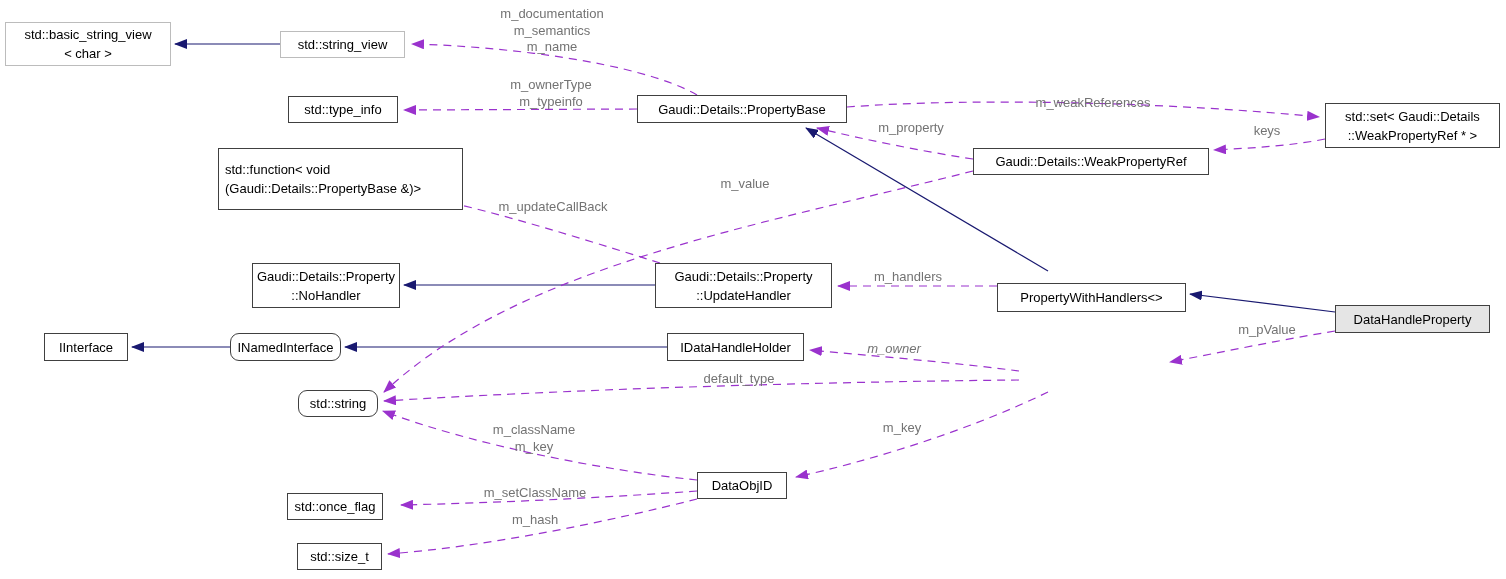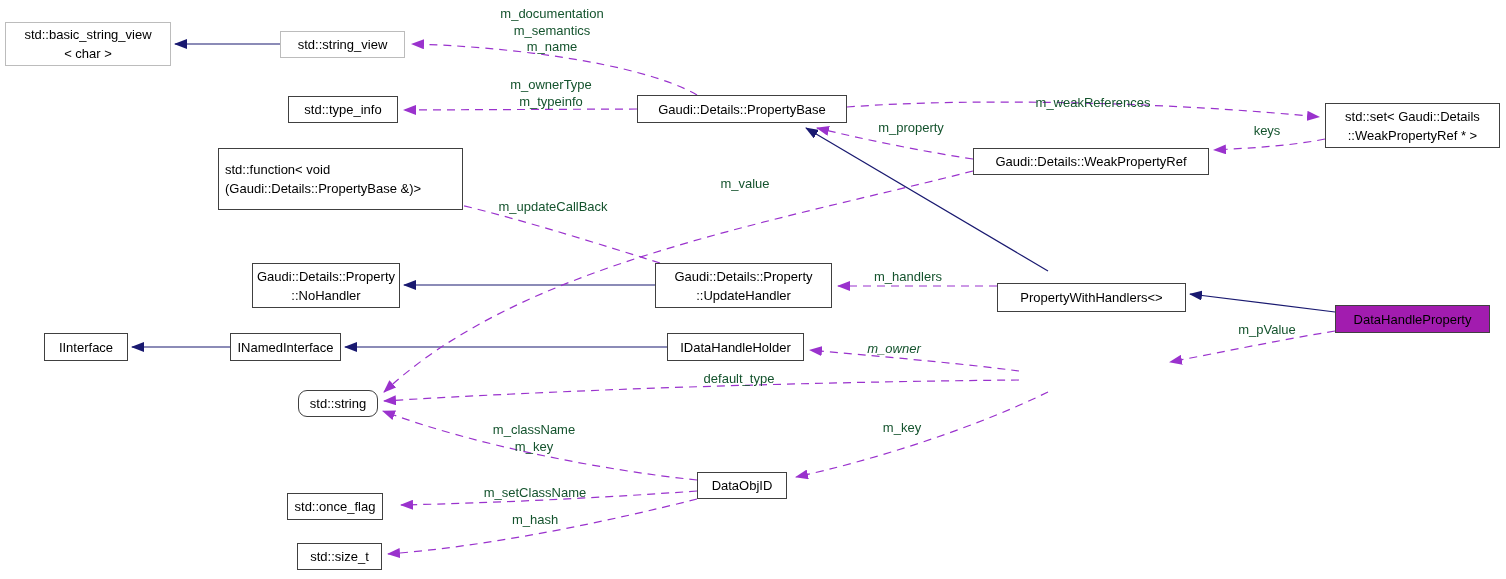--- a/index.html
+++ b/index.html
@@ -20,26 +20,26 @@
     font-size:13px;
     line-height:19px;
     display:flex;
     align-items:center;
     justify-content:center;
     text-align:center;
     white-space:pre-line;
     padding:1px 6px;
   }
   .node.ext{border-color:#bcbcbc;}
-  .node.hl{background:#a21caf;}
+  .node.hl{background:#e5e5e5;}
   .node.leftalign{justify-content:flex-start;text-align:left;}
   .elabel{
     position:absolute;
     transform:translate(-50%,-50%);
-    color:#14532d;
+    color:#737373;
     font-size:13px;
     line-height:16.5px;
     white-space:pre-line;
     text-align:center;
     pointer-events:none;
   }
   .inh{stroke:#191970;stroke-width:1.2;fill:none;}
   .use{stroke:#9a32cd;stroke-width:1.2;fill:none;stroke-dasharray:8 6;}
 </style>
 </head>
@@ -91,21 +91,21 @@
   <div class="node" style="left:973px;top:148px;width:236px;height:27px;">Gaudi::Details::WeakPropertyRef</div>
   <div class="node" style="left:1325px;top:103px;width:175px;height:45px;">std::set&lt; Gaudi::Details
 ::WeakPropertyRef * &gt;</div>
   <div class="node" style="left:252px;top:263px;width:148px;height:45px;">Gaudi::Details::Property
 ::NoHandler</div>
   <div class="node" style="left:655px;top:263px;width:177px;height:45px;">Gaudi::Details::Property
 ::UpdateHandler</div>
   <div class="node" style="left:997px;top:283px;width:189px;height:29px;">PropertyWithHandlers&lt;&gt;</div>
   <div class="node hl" style="left:1335px;top:305px;width:155px;height:28px;">DataHandleProperty</div>
   <div class="node" style="left:44px;top:333px;width:84px;height:28px;">IInterface</div>
-  <div class="node" style="left:230px;top:333px;width:111px;height:28px;">INamedInterface</div>
+  <div class="node" style="left:230px;top:333px;width:111px;height:28px;border-radius:9px;">INamedInterface</div>
   <div class="node" style="left:667px;top:333px;width:137px;height:28px;">IDataHandleHolder</div>
   <div class="node" style="left:298px;top:390px;width:80px;height:27px;border-radius:9px;">std::string</div>
   <div class="node" style="left:697px;top:472px;width:90px;height:27px;">DataObjID</div>
   <div class="node" style="left:287px;top:493px;width:96px;height:27px;">std::once_flag</div>
   <div class="node" style="left:297px;top:543px;width:85px;height:27px;">std::size_t</div>
 
   <div class="elabel" style="left:552px;top:31px;">m_documentation
 m_semantics
 m_name</div>
   <div class="elabel" style="left:551px;top:93px;">m_ownerType

